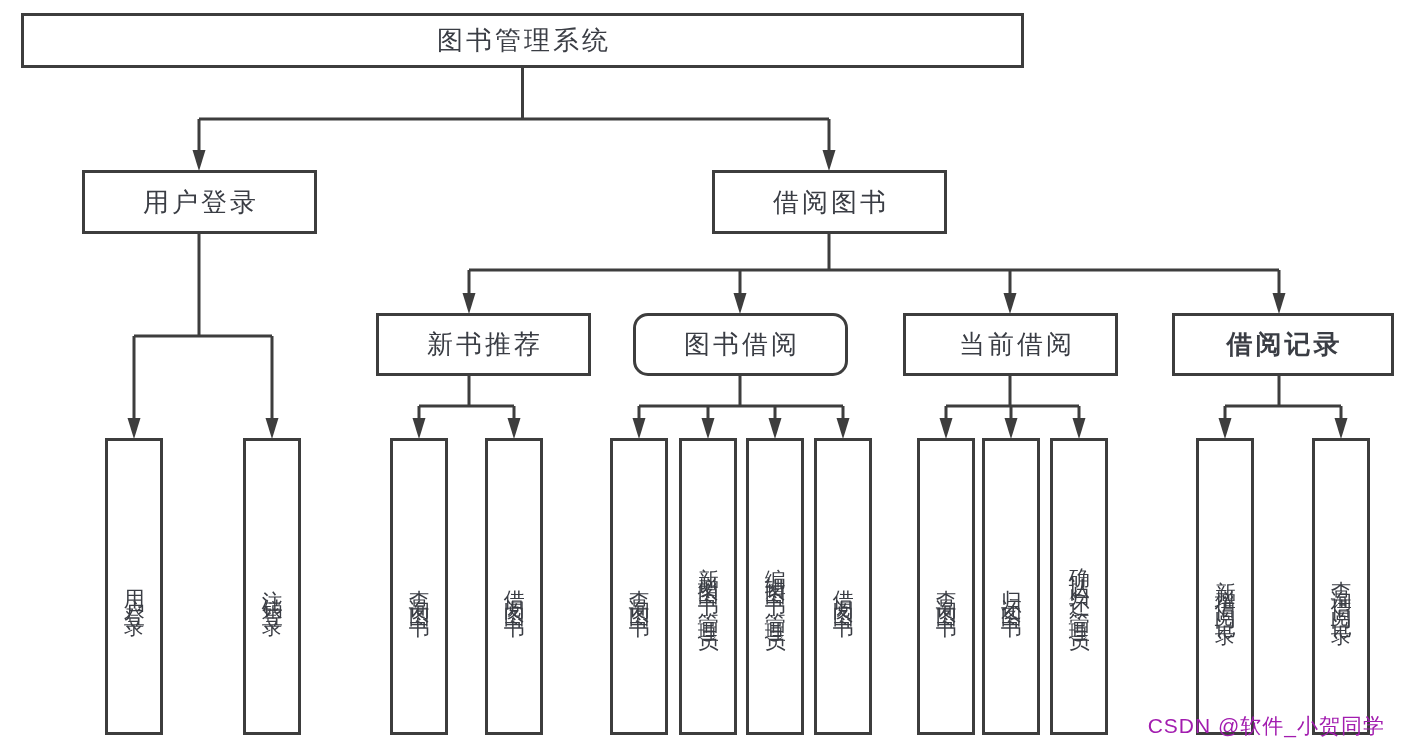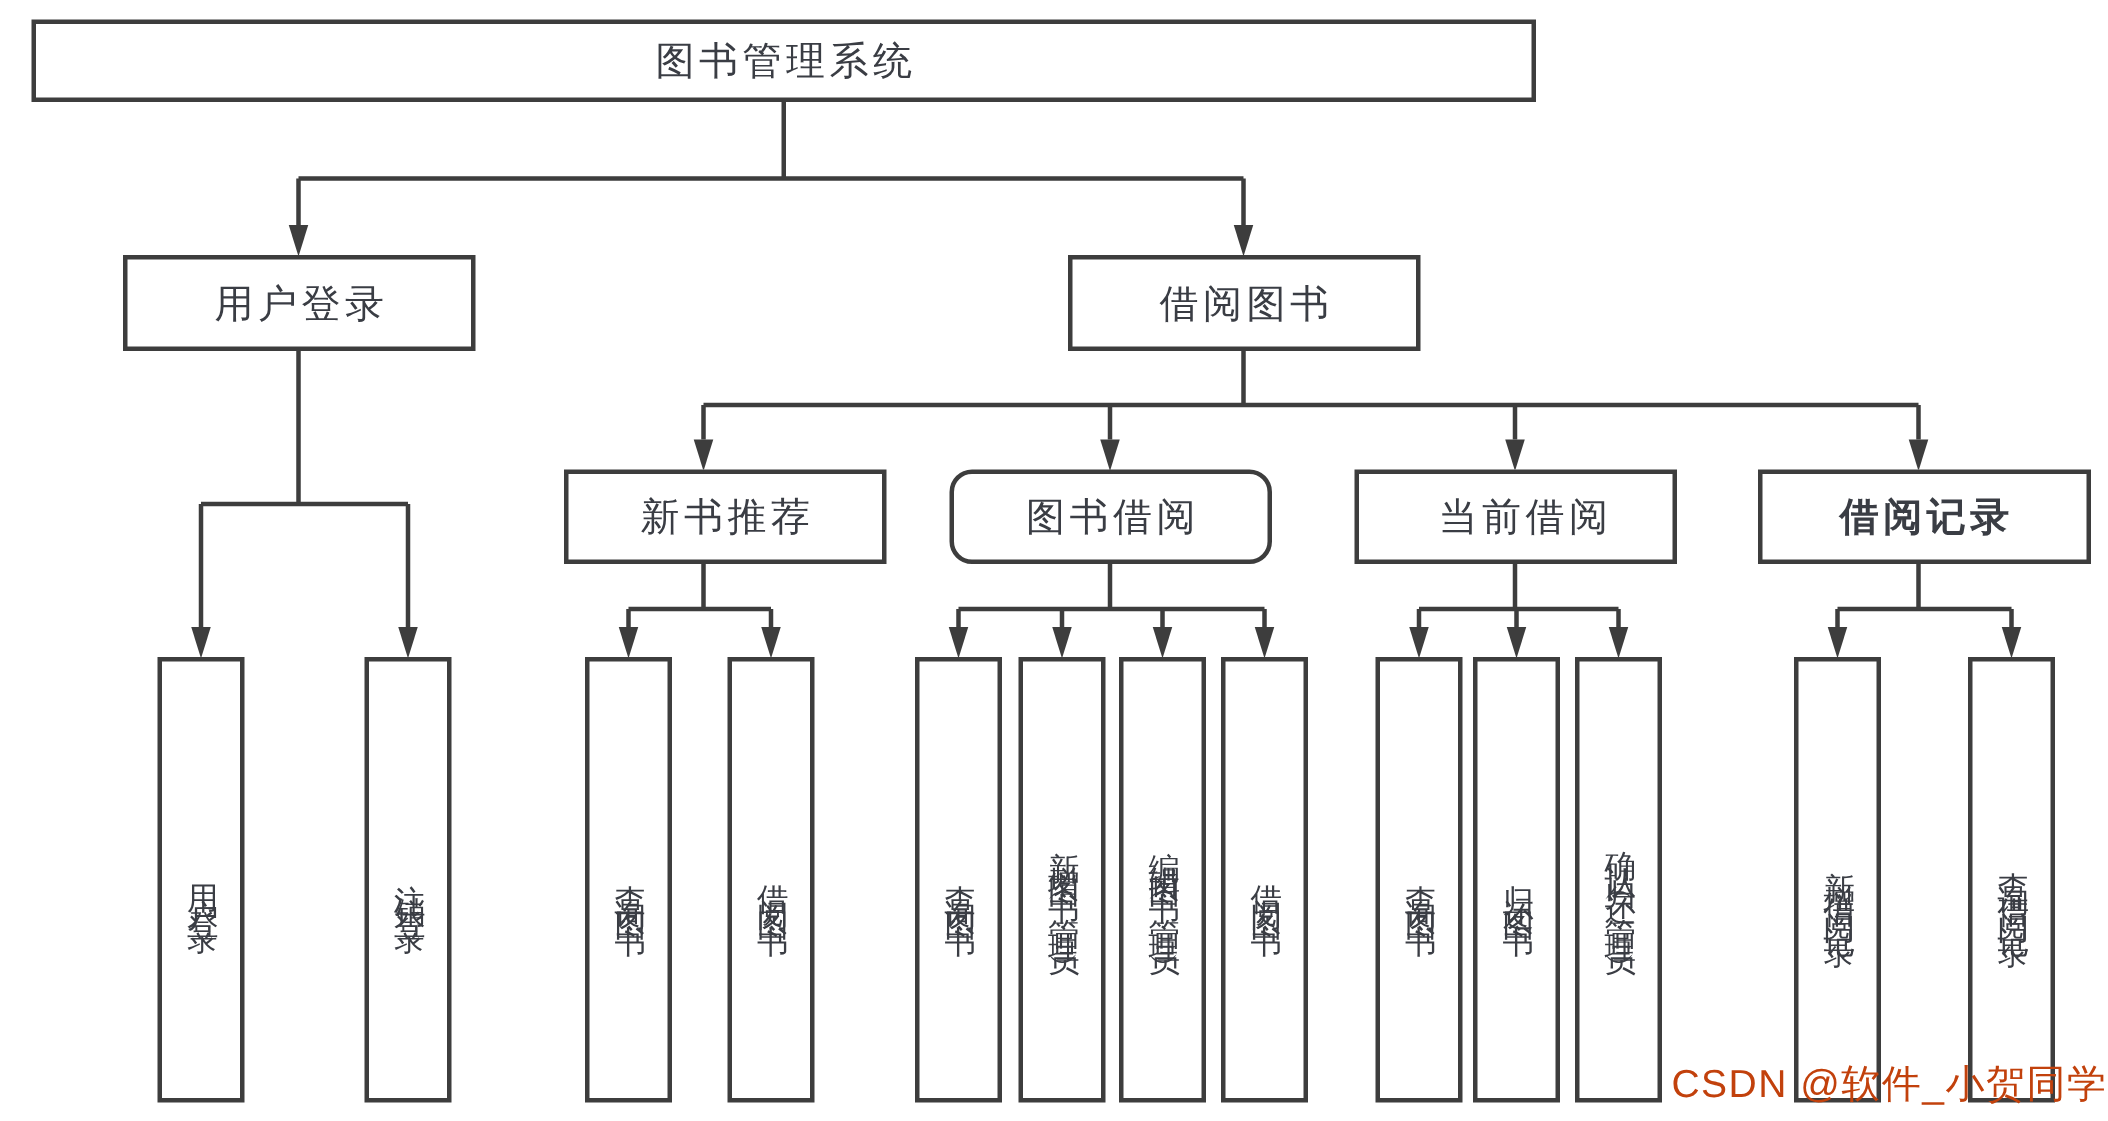--- a/index.html
+++ b/index.html
@@ -62,25 +62,25 @@
   .n-l3c   { left: 903px;  top: 313px; width: 215px;  height: 63px; padding-left: 10px; }
   .n-l3d   { left: 1172px; top: 313px; width: 222px;  height: 63px; font-weight: bold; }
   .leaf    { top: 438px; width: 58px; height: 297px; }
   .n-a1 { left: 105px; }  .n-a2 { left: 243px; }
   .n-b1 { left: 390px; }  .n-b2 { left: 485px; }
   .n-c1 { left: 610px; }  .n-c2 { left: 679px; }  .n-c3 { left: 746px; }  .n-c4 { left: 814px; }
   .n-d1 { left: 917px; }  .n-d2 { left: 982px; }  .n-d3 { left: 1050px; }
   .n-e1 { left: 1196px; } .n-e2 { left: 1312px; }
   .watermark {
     position: absolute;
-    right: 0;
+    right: 20px;
     bottom: 7px;
-    font-size: 26px;
+    font-size: 21px;
     letter-spacing: 1px;
-    color: #c2410c;
+    color: #a21caf;
     z-index: 9;
     white-space: nowrap;
   }
 </style>
 </head>
 <body>
 
 <div class="canvas">
 
   <svg class="wires" viewBox="0 0 1405 747" xmlns="http://www.w3.org/2000/svg" aria-hidden="true">

